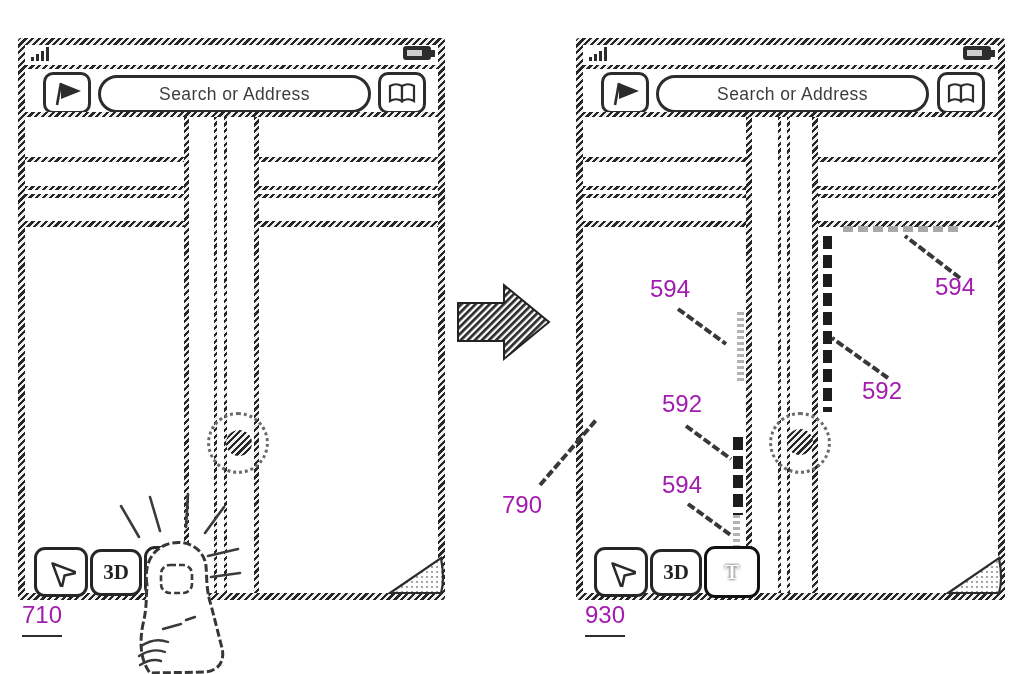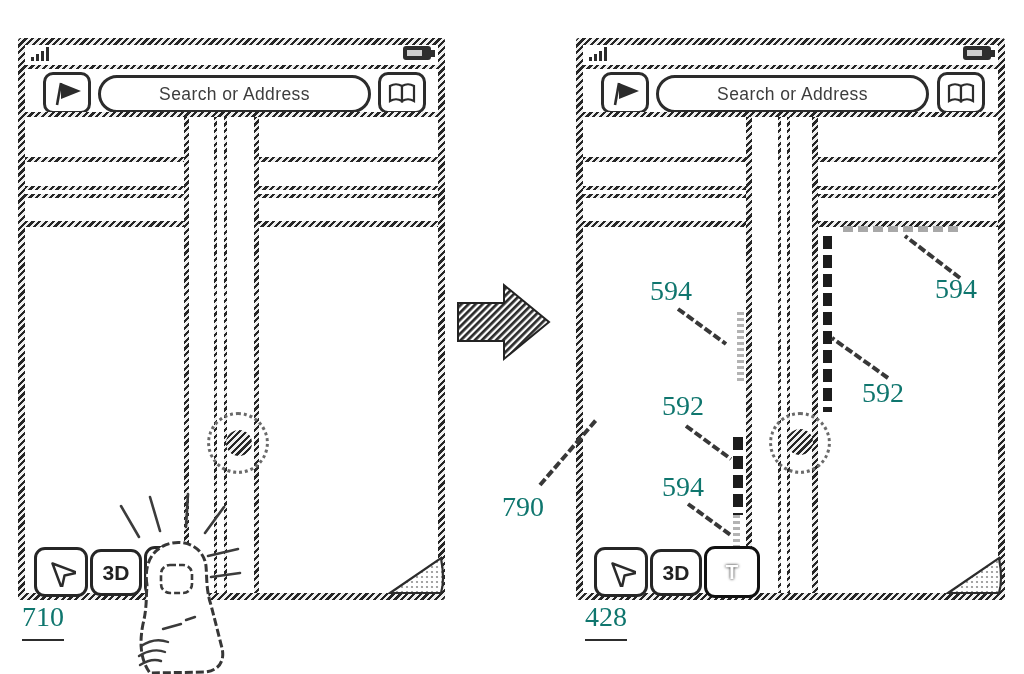--- a/index.html
+++ b/index.html
@@ -13,31 +13,31 @@
   .frame{border-radius:3px;}
   
   .tbtn{border:3.5px solid #2c2c2c;border-radius:10px;background:#fff;
         display:flex;align-items:center;justify-content:center;box-sizing:border-box;}
   .search{border:3px solid #2c2c2c;border-radius:19px;background:#fff;box-sizing:border-box;
           display:flex;align-items:center;justify-content:center;
           color:#3d3d3d;font-size:17.5px;letter-spacing:.4px;}
   
   .mbtn{border:3.5px solid #262626;border-radius:11px;background:#fff;box-sizing:border-box;
         display:flex;align-items:center;justify-content:center;
-        font-size:21px;font-weight:700;color:#222;}
+        font-size:21px;font-weight:700;color:#222;font-family:Liberation Serif, serif;}
   .mbtn.sel{color:#fff;border-color:#111;}
   
   .tl{background:repeating-linear-gradient(180deg,#b3b3b3 0 3px,rgba(0,0,0,0) 3px 6px);}
   .th{background:repeating-linear-gradient(180deg,#1c1c1c 0 13px,rgba(0,0,0,0) 13px 19px);}
   .tlh{background:repeating-linear-gradient(90deg,#a8a8a8 0 10px,rgba(0,0,0,0) 10px 15px);}
   
   .locring{border:3px dotted #6a6a6a;border-radius:50%;box-sizing:border-box;}
   .locdot{border-radius:50%;}
   
-  .num{font-family:Liberation Serif, serif;font-size:28px;color:#0f766e;line-height:1;}
+  .num{font-family:Liberation Sans, sans-serif;font-size:24px;color:#a21caf;line-height:1;}
   .refnum{border-bottom:2.5px solid #2d2d2d;padding-bottom:8px;}
   svg{display:block;}
 </style>
 </head>
 <body>
 
 <div class="canvas">
 
   <div class="abs hx frame" style="left:18px;top:38px;width:427px;height:562px;"></div>
   <div class="abs wh" style="left:25px;top:45px;width:413px;height:548px;"></div>
@@ -162,21 +162,21 @@
       <polygon points="15,3 26,27 15,20 4,27" transform="rotate(-45 15 15)" fill="#fff" stroke="#2b2b2b" stroke-width="2.5" stroke-linejoin="round"></polygon>
     </svg>
   </div>
   <div class="abs mbtn" style="left:650px;top:549px;width:52px;height:47px;">
     <span>3D</span>
   </div>
   <div class="abs mbtn sel hxd" style="left:704px;top:546px;width:56px;height:52px;">
     <span style="position:relative;z-index:2;text-shadow:0 0 3px #000;">T</span>
   </div>
 
-  <div class="abs num refnum" style="left:585px;top:603px;">428</div>
+  <div class="abs num refnum" style="left:585px;top:603px;">930</div>
 
   <div class="abs num" style="left:650px;top:277px;">594</div>
   <div class="abs num" style="left:662px;top:392px;">592</div>
   <div class="abs num" style="left:662px;top:473px;">594</div>
   <div class="abs num" style="left:862px;top:379px;">592</div>
   <div class="abs num" style="left:935px;top:275px;">594</div>
   <div class="abs num" style="left:502px;top:482px;margin-top:11px;">790</div>
 
   <svg class="abs" style="left:0;top:0;" width="1024" height="674">
     <defs>

